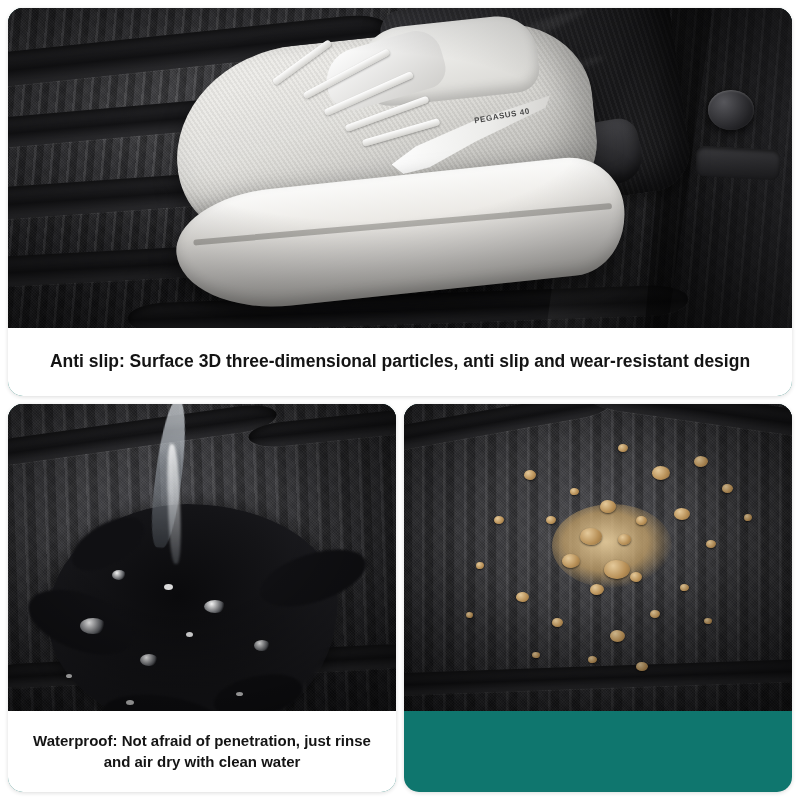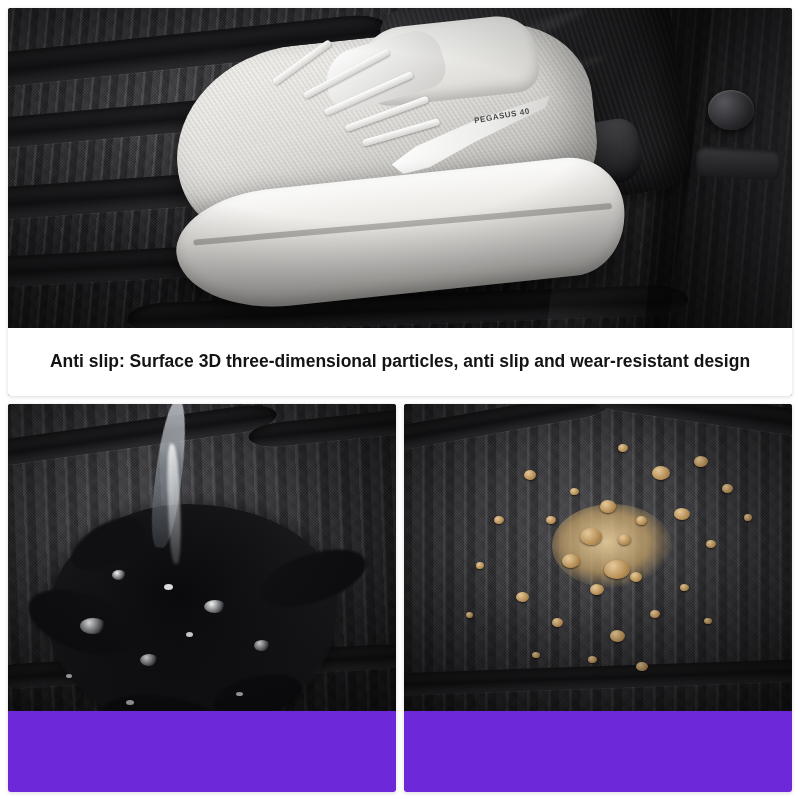--- a/index.html
+++ b/index.html
@@ -18,22 +18,22 @@
     width: 800px;
     height: 800px;
     background: #ffffff;
     box-sizing: border-box;
     padding: 8px;
   }
 
   
   .panel {
     position: relative;
-    background: #6d28d9;
-    border-radius: 3px;
+    background: #0f766e;
+    border-radius: 15px;
     overflow: hidden;
     box-shadow: 0 1px 4px rgba(0,0,0,0.14);
   }
   .panel-top {
     width: 784px;
     height: 388px;
     margin: 0 auto;
   }
   .bottom-row {
     display: flex;
@@ -475,20 +475,21 @@
         <div class="droplet" style="left:246px; top:236px; width:16px; height:11px;"></div>
         <div class="droplet" style="left:104px; top:166px; width:14px; height:10px;"></div>
         <div class="spec" style="left:156px; top:180px; width:9px; height:6px;"></div>
         <div class="spec" style="left:178px; top:228px; width:7px; height:5px;"></div>
         <div class="spec" style="left:118px; top:296px; width:8px; height:5px;"></div>
         <div class="spec" style="left:228px; top:288px; width:7px; height:4px;"></div>
         <div class="spec" style="left:58px; top:270px; width:6px; height:4px;"></div>
 
         <div class="vignette"></div>
       </div>
+      <div class="caption caption-bottom">Waterproof: Not afraid of penetration, just rinse and air dry with clean water</div>
     </div>
 
     <div class="panel panel-bottom">
       <div class="photo photo-bottom">
         <div class="mat">
           <div class="mat-base" style="background: radial-gradient(ellipse 75% 70% at 50% 40%, #4c4c50 0%, #333336 50%, #1a1a1d 100%);"></div>
           <div class="ribs-v" style="transform: rotate(2deg);"></div>
           <div class="grain"></div>
           <div class="mat-channel" style="left:-40px; top:6px; width:250px; height:24px; transform:rotate(-10deg);"></div>
           <div class="mat-channel" style="left:180px; top:-6px; width:260px; height:26px; transform:rotate(8deg);"></div>

